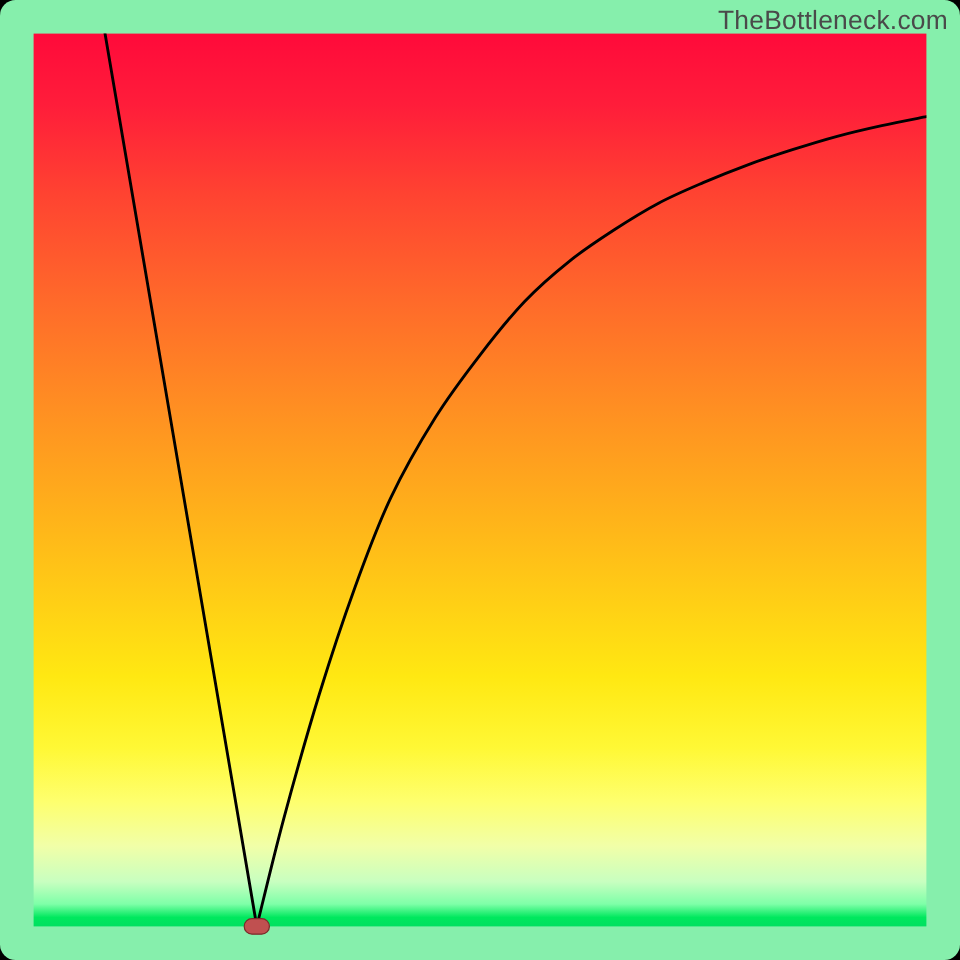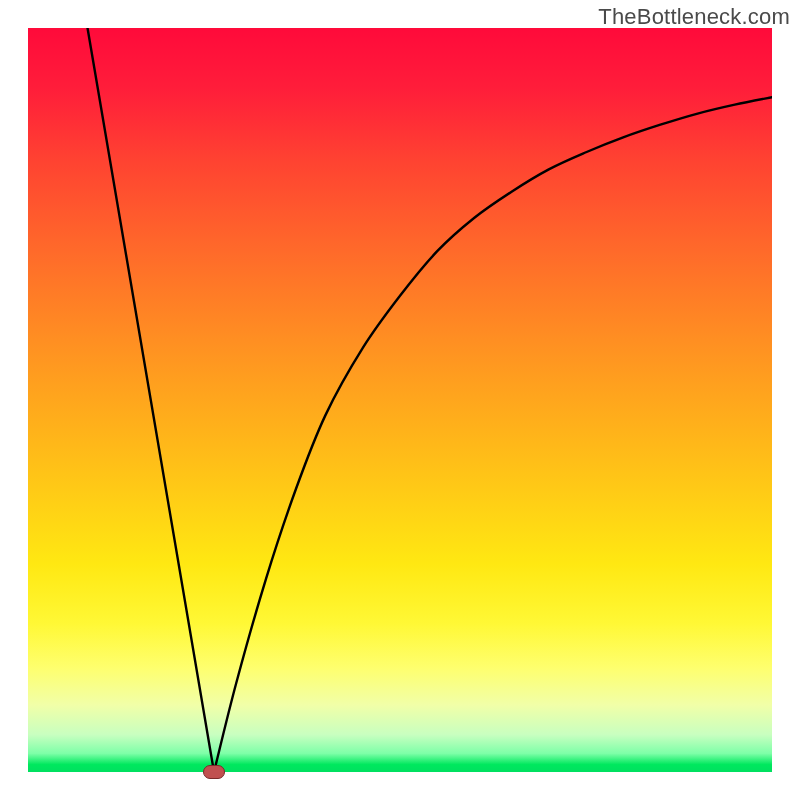--- a/index.html
+++ b/index.html
@@ -8,21 +8,22 @@
     width: 800px;
     height: 800px;
     background: #000;
     overflow: hidden;
     font-family: Arial, Helvetica, sans-serif;
   }
   .frame {
     position: relative;
     width: 800px;
     height: 800px;
-    background: #ffffff;
+    background: #86efac;
+    border-radius: 13px;
   }
   .plot-area {
     position: absolute;
     left: 28px;
     top: 28px;
     width: 744px;
     height: 744px;
     
     background: linear-gradient(to bottom,
       #ff0a3a 0%,

